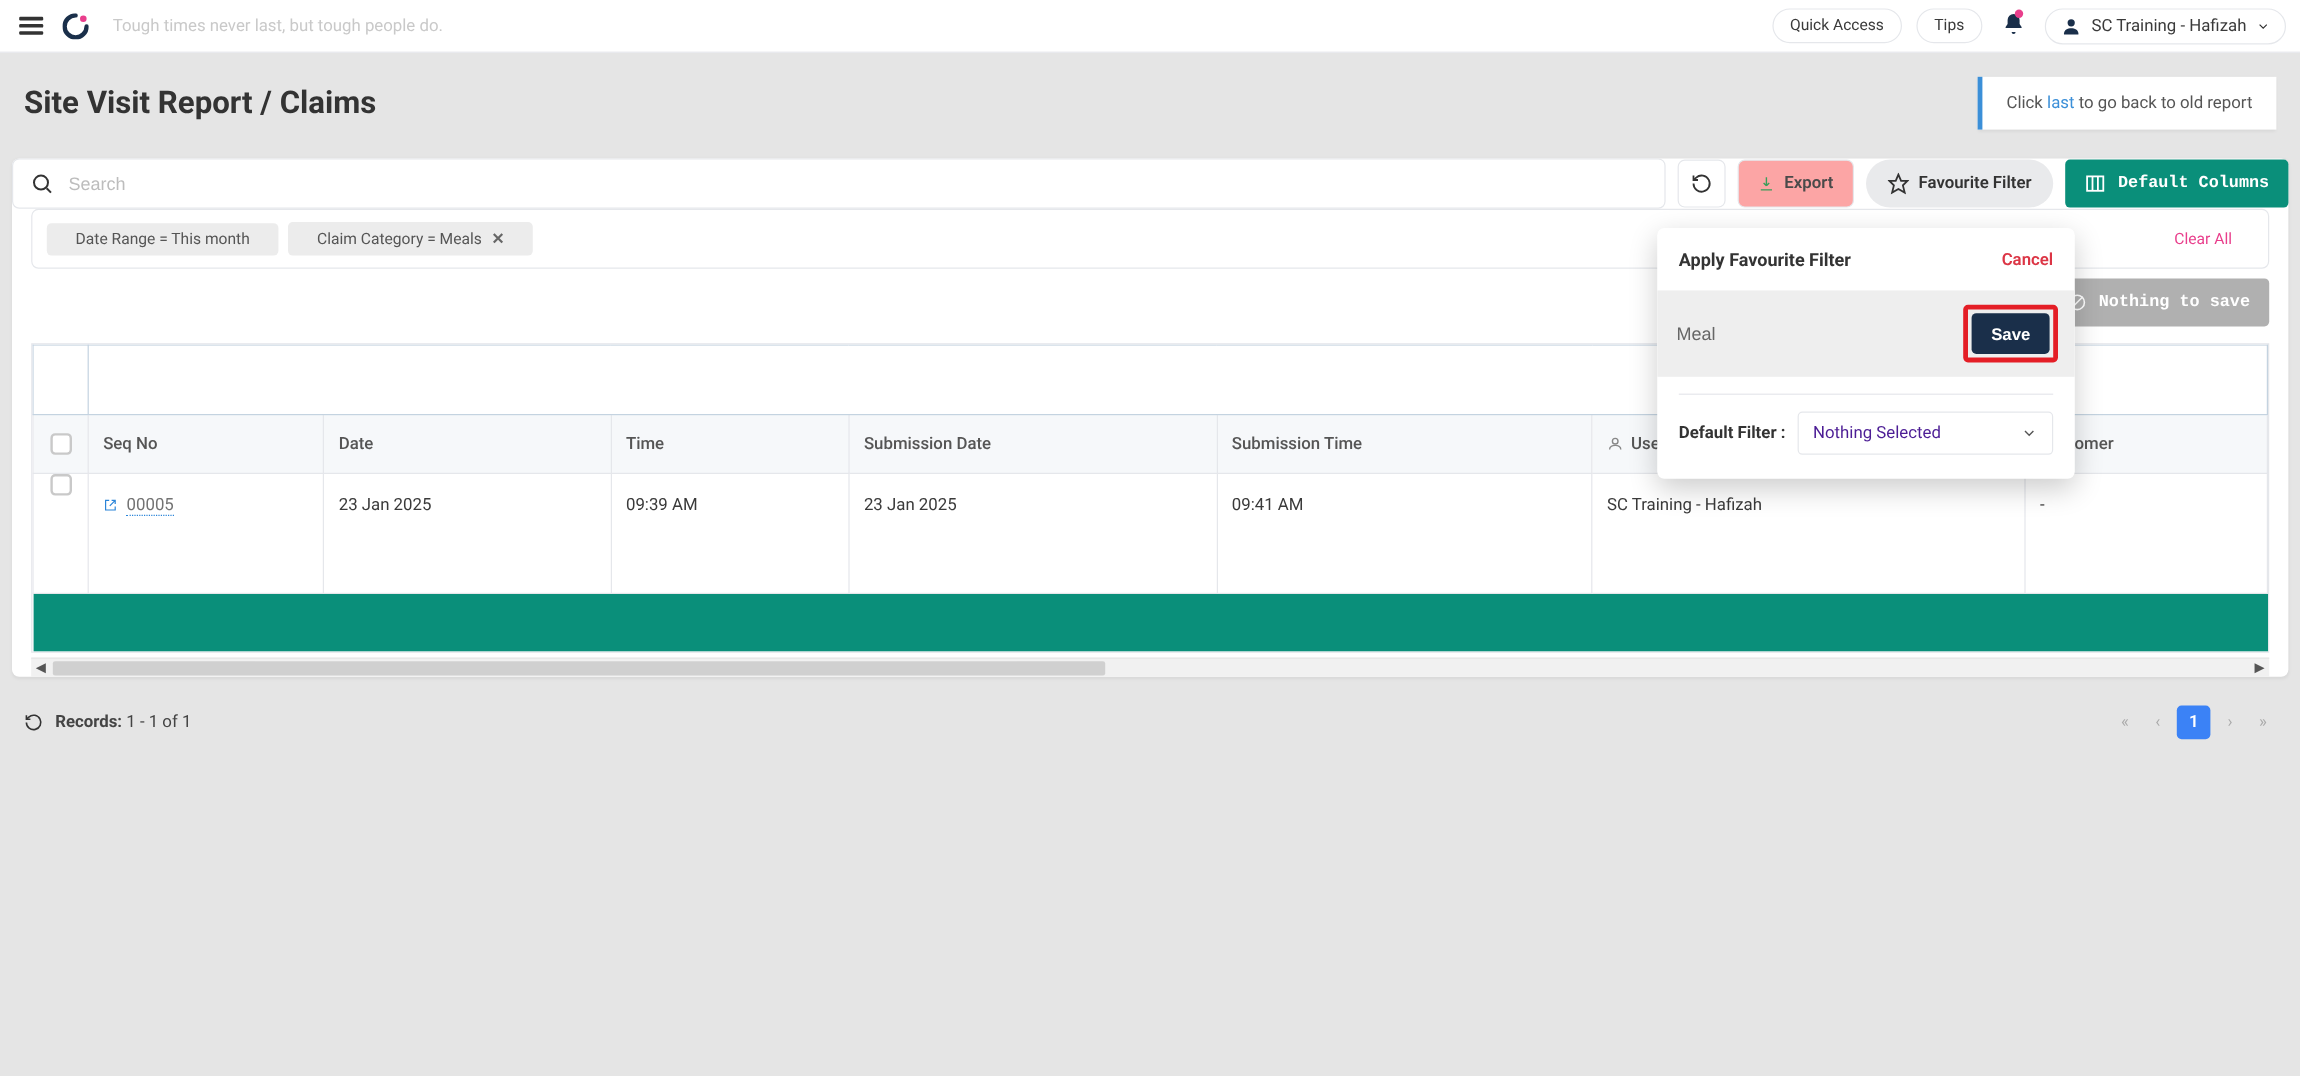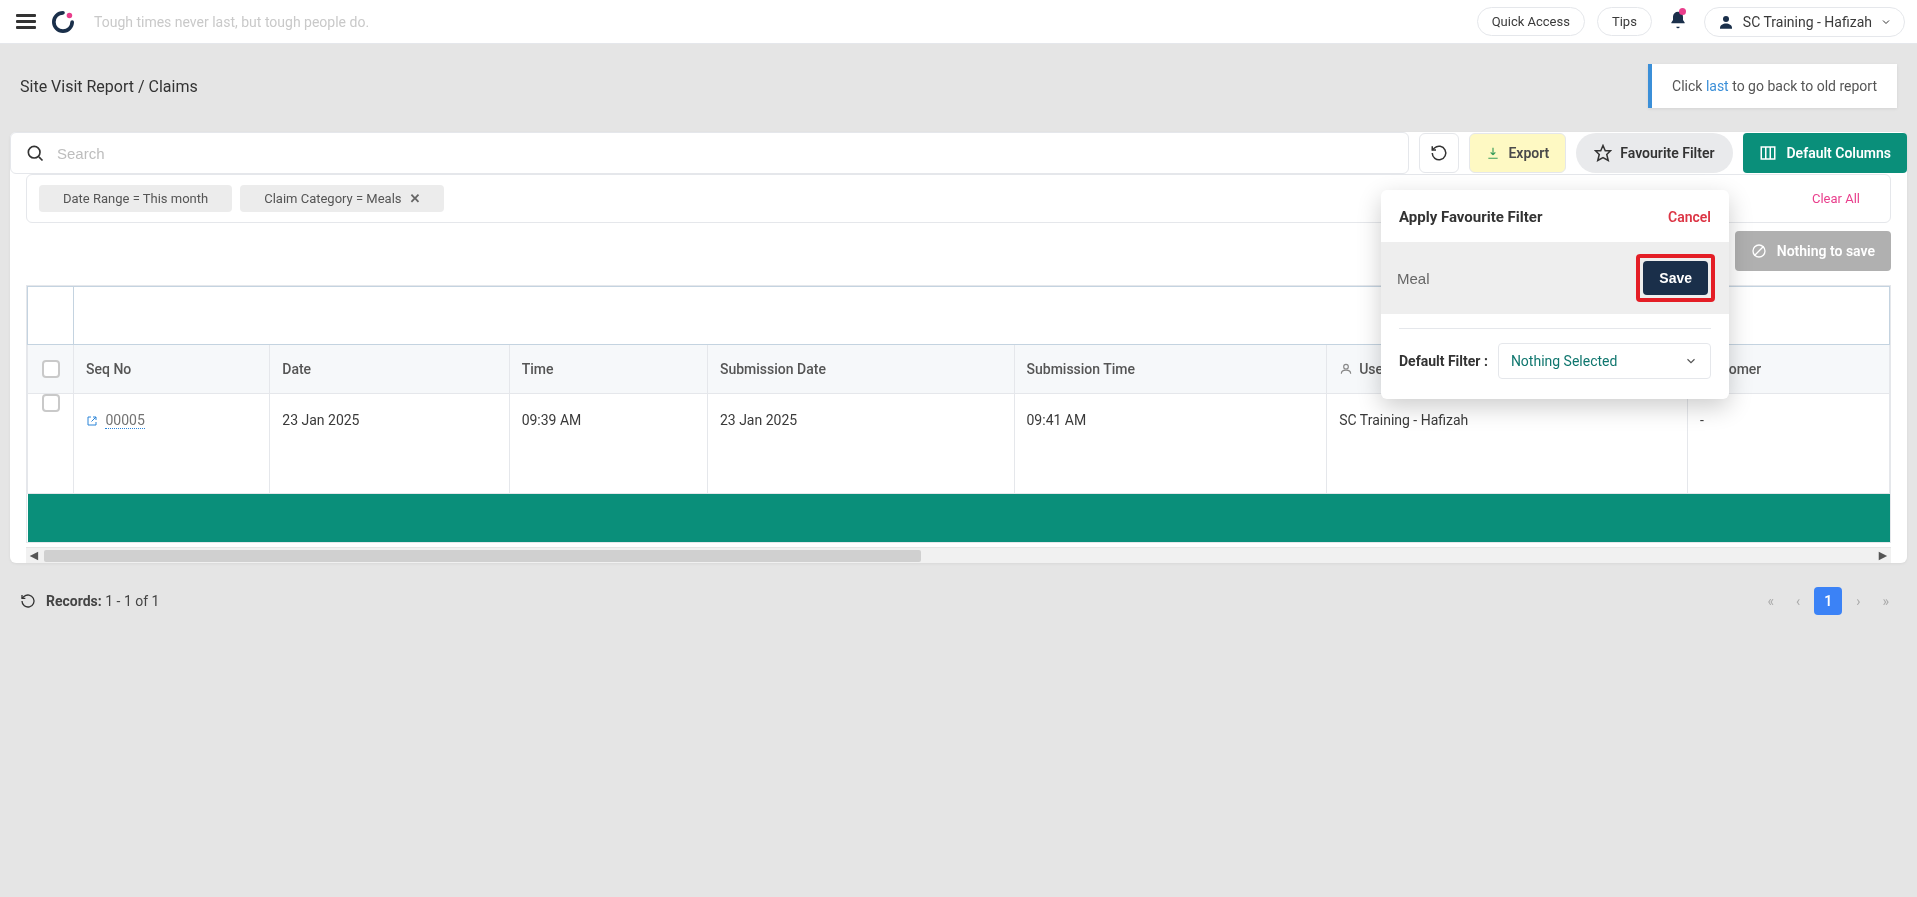--- a/index.html
+++ b/index.html
@@ -48,21 +48,21 @@
   .bell .dot { position:absolute; top:2px; right:6px; width:7px; height:7px; border-radius:50%; background:#e93e8c;}
   .user-pill { display:flex; align-items:center; gap:8px; background:#fff; border:1px solid var(--border); border-radius:18px; padding:5px 12px; cursor:pointer;}
   .user-pill svg.avatar { width:18px; height:18px; fill:#1a2f4a;}
   .user-pill .chev { width:12px; height:12px;}
 
   
   .page-header-row {
     display:flex; align-items:center; justify-content:space-between;
     padding:20px 20px 14px 20px;
   }
-  .page-title { font-size:16px; font-weight:400; color:#333; }
+  .page-title { font-size:26px; font-weight:700; color:#333; }
   .back-panel {
     border-left:4px solid #3b8fd8;
     background:#fff; padding:14px 20px;
     box-shadow:0 1px 3px rgba(0,0,0,0.08);
     font-size:14px; color:#555;
   }
   .back-panel a { color:#3b8fd8; text-decoration:none; }
 
   
   .card {
@@ -82,36 +82,37 @@
   }
   .search-wrap svg { width:20px; height:20px; stroke:#333; fill:none; stroke-width:2;}
   .search-wrap input { border:none; outline:none; flex:1; font-size:15px; color:#333;}
   .search-wrap input::placeholder{ color:#bdbdbd;}
   .icon-btn {
     border:1px solid var(--border); border-radius:6px; background:#fff;
     width:40px; height:40px; display:flex; align-items:center; justify-content:center; cursor:pointer;
   }
   .icon-btn svg { width:18px; height:18px;}
   .export-btn {
-    border:1px solid var(--border); border-radius:6px; background:#fef9c3;
+    border:1px solid var(--border); border-radius:6px; background:#fca5a5;
     height:40px; padding:0 16px; display:flex; align-items:center; gap:8px; cursor:pointer;
     font-weight:600; color:#4a4a4a;
   }
   .export-btn svg { width:14px; height:14px;}
   .fav-btn {
     background:#e9eaec; border-radius:20px; height:40px;
     display:flex; align-items:center; gap:8px; padding:0 18px; cursor:pointer;
     font-weight:600; color:#333;
   }
   .fav-btn svg{ width:18px; height:18px; }
   .default-cols-btn,
   .nothing-save-btn {
     border-radius:4px; height:40px;
     display:flex; align-items:center; gap:10px; padding:0 16px; cursor:pointer;
     font-weight:600;
+    font-family:Liberation Mono, monospace;
   }
   .default-cols-btn { background:#0a8f7a; color:#fff;}
   .default-cols-btn svg{ width:18px; height:18px;}
   .nothing-save-btn { background:#b0b0b0; color:#fff;}
   .nothing-save-btn svg{ width:16px; height:16px;}
 
   
   .filter-row {
     margin:0 16px 8px 16px;
     border:1px solid var(--border); border-radius:6px;
@@ -209,21 +210,21 @@
   }
   .popover-divider { height:1px; background:var(--border); margin:14px 18px 0 18px;}
   .popover-select-row {
     padding:14px 18px 20px 18px;
     display:flex; align-items:center; gap:10px;text-align:right;
   }
   .popover-select-row label { font-weight:700; color:#333;}
   .popover-select {
     flex:1; border:1px solid var(--border); border-radius:4px; padding:9px 12px;
     display:flex; justify-content:space-between; align-items:center; cursor:pointer;
-    color:#0f766e;
+    color:#4c1d95;
   }
   .popover-select svg { width:14px; height:14px;}
 </style>
 </head>
 <body>
 
 <div class="topbar">
   <div class="hamburger">
     <span></span>
       <span></span>

